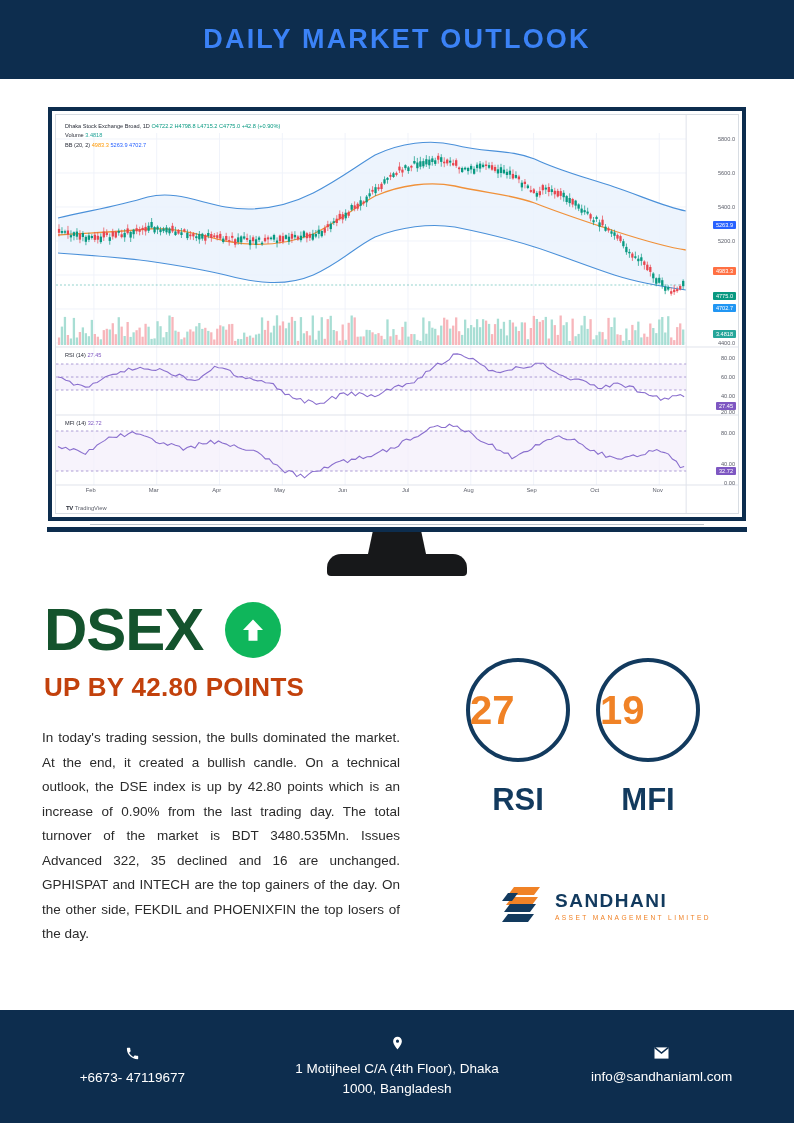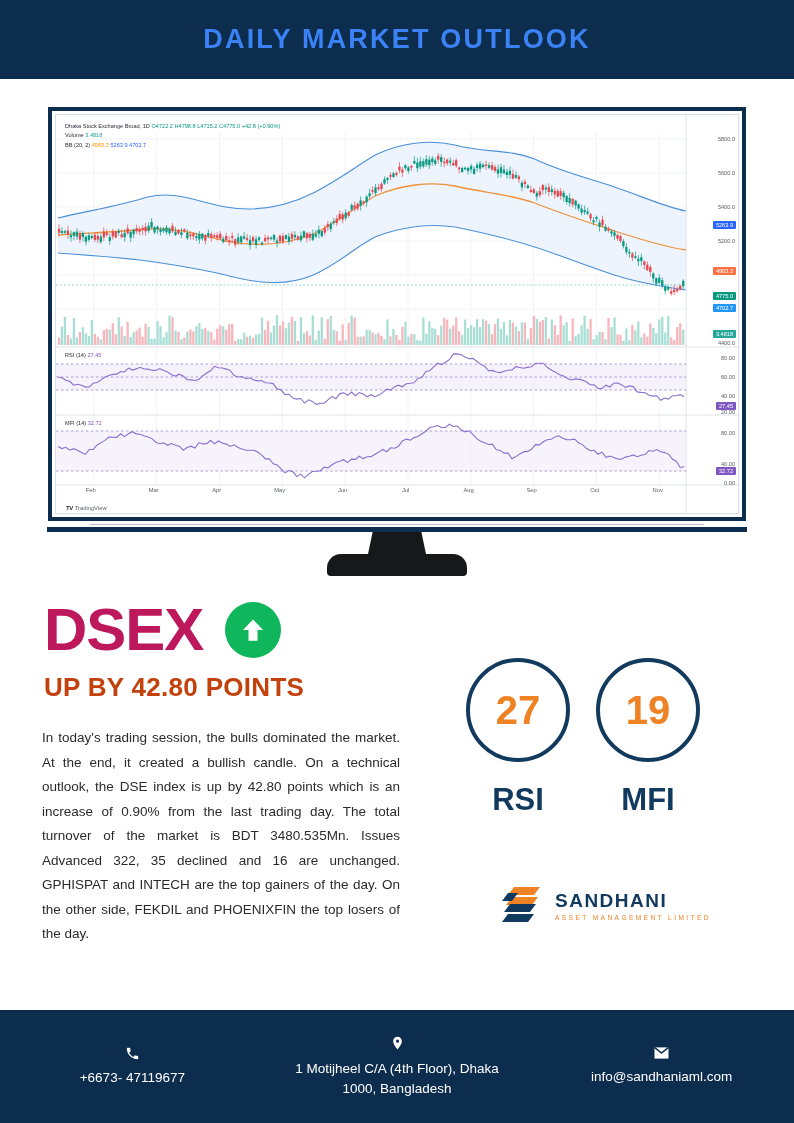--- a/index.html
+++ b/index.html
@@ -76,21 +76,21 @@
     position: absolute; left: 10px; bottom: 2px; z-index: 6;
     font-size: 5.8px; color: #5d606b; display: flex; align-items: center; gap: 2px;
   }
   .tv-logo { font-weight: bold; color: #2a2e39; font-size: 6px; letter-spacing:-0.5px;}
 
   
   .dsex-row {
     display: flex; align-items: center; gap: 22px;
     margin: 24px 0 0 44px;
   }
-  .dsex-title { font-size: 60px; font-weight: bold; color: #be185d; letter-spacing: -1px; line-height: 1; }
+  .dsex-title { font-size: 60px; font-weight: bold; color: #14532d; letter-spacing: -1px; line-height: 1; }
   .arrow-circle {
     width: 56px; height: 56px; border-radius: 50%; background: #0fb65b;
     display: flex; align-items: center; justify-content: center;
   }
   .dsex-sub {
     margin: 12px 0 0 44px; font-size: 26px; font-weight: bold;
     color: #c2410c; letter-spacing: 0.3px;
   }
 
   .body-text {
@@ -98,21 +98,21 @@
     font-size: 13.5px; line-height: 24.5px; color: #2b2b2b;
     text-align: justify;
   }
 
   
   .gauges { position: absolute; left: 466px; top: 658px; display: flex; gap: 26px; }
   .gauge { width: 104px; text-align: center; }
   .gauge-circle {
     width: 104px; height: 104px; border-radius: 50%;
     border: 4px solid #123a5e; display: flex;
-    align-items: center; justify-content: center;
+    align-items: center; justify-content: flex-start;
   }
   .gauge-val { font-size: 40px; font-weight: bold; color: #f08226; }
   .gauge-lab { margin-top: 20px; font-size: 31px; font-weight: bold; color: #123a5e; }
 
   
   .logo-wrap {
     position: absolute; left: 500px; top: 884px;
     display: flex; align-items: center; gap: 9px;
   }
   .logo-text { display: flex; flex-direction: column; }

